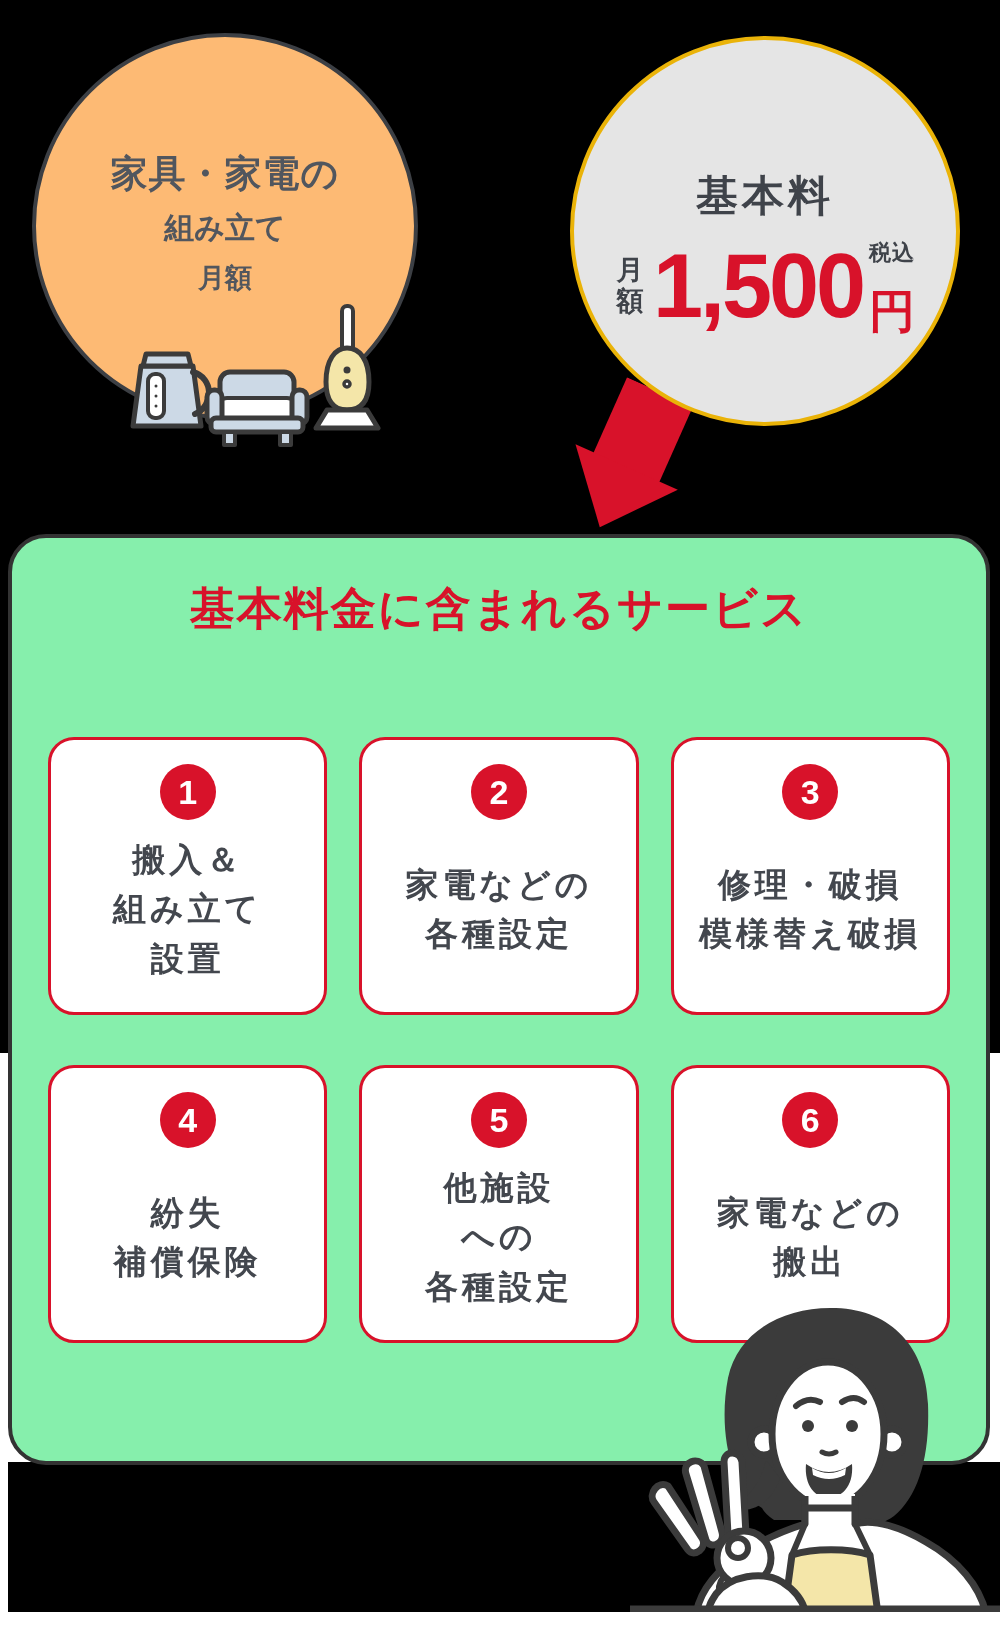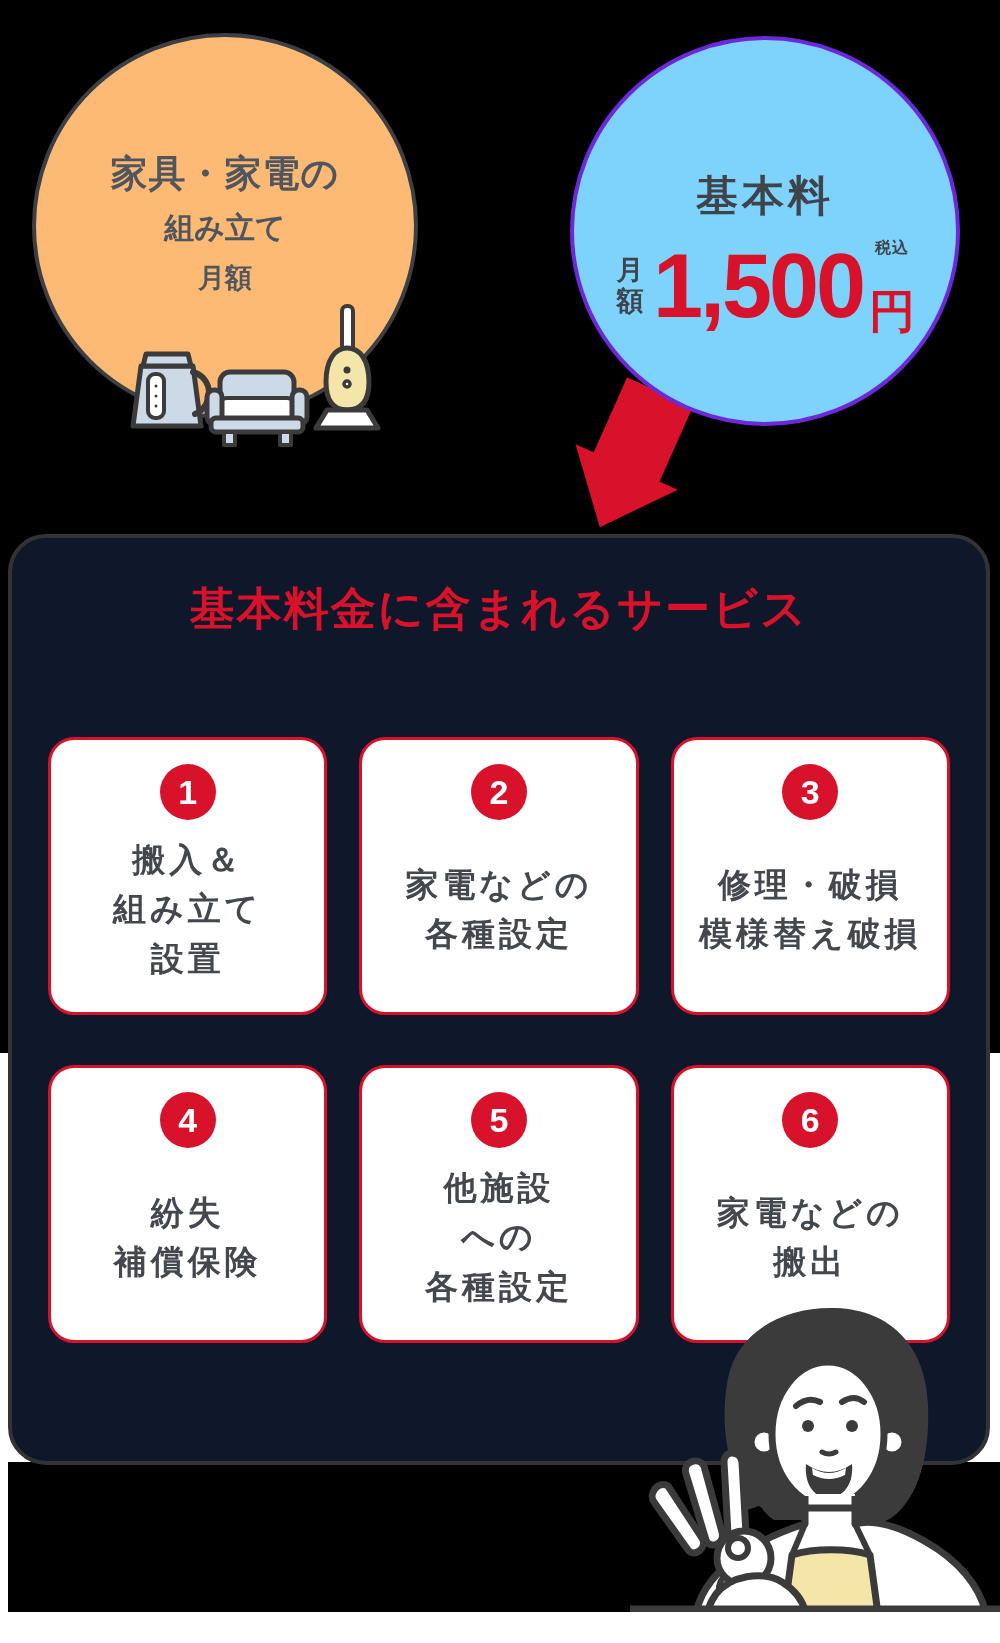--- a/index.html
+++ b/index.html
@@ -11,21 +11,21 @@
   .black-top{position:absolute;left:0;top:0;width:1000px;height:1053px;background:#000;z-index:0;}
   .black-band{position:absolute;left:8px;top:1462px;width:992px;height:150px;background:#000;z-index:1;}
   
   .arrow-wrap{
     position:absolute;left:600px;top:392px;width:120px;height:150px;z-index:2;
     transform:rotate(24deg);transform-origin:60px 0px;
   }
   
   .panel{
     position:absolute;left:8px;top:534px;width:982px;height:931px;box-sizing:border-box;
-    background:#0f172a;border:4px solid #333333;border-radius:38px;z-index:3;
+    background:#86efac;border:4px solid #333333;border-radius:38px;z-index:3;
   }
   .panel-title{
     margin:44px 0 0 0;text-align:center;font-size:45px;font-weight:800;
     letter-spacing:2px;color:#d8122a;line-height:1.2;
   }
   .cards{
     position:absolute;left:36px;top:199px;width:902px;
     display:grid;grid-template-columns:repeat(3,1fr);column-gap:32px;row-gap:50px;
   }
   .card{
@@ -51,41 +51,41 @@
   .lc-line1{margin-top:112px;font-size:37px;font-weight:700;letter-spacing:1px;}
   .lc-line2{margin-top:9px;font-size:30px;font-weight:700;}
   .lc-line3{margin-top:11px;font-size:27px;font-weight:700;}
   .lc-line4{margin-top:2px;color:#d8122a;}
   .lc-rental{font-size:48px;font-weight:800;letter-spacing:2px;}
   .lc-fee{font-size:36px;font-weight:800;}
   .lc-illustration{position:absolute;left:58px;top:267px;}
   
   .right-circle{
     position:absolute;left:570px;top:36px;width:390px;height:390px;box-sizing:border-box;
-    border:4px solid #6d28d9;border-radius:50%;background:#7dd3fc;z-index:4;
+    border:4px solid #eab308;border-radius:50%;background:#e5e5e5;z-index:4;
   }
   .rc-label{
     margin-top:128px;text-align:center;font-size:42px;font-weight:700;
     color:#3f434a;letter-spacing:4px;
   }
   .rc-price-row{
     margin-top:14px;display:flex;align-items:center;justify-content:center;
   }
   .rc-period{
     width:30px;font-size:27px;font-weight:700;color:#3f434a;line-height:1.15;
     word-break:break-all;text-align:center;margin-right:8px;
   }
   .rc-amount{
     font-size:90px;font-weight:800;color:#d8122a;letter-spacing:-3px;line-height:1;
   }
   .rc-tax-col{
     display:flex;flex-direction:column;align-items:center;justify-content:space-between;
     height:96px;margin-left:6px;
   }
-  .rc-tax{font-size:16px;font-weight:700;color:#3f434a;letter-spacing:1px;}
+  .rc-tax{font-size:22px;font-weight:700;color:#3f434a;letter-spacing:1px;}
   .rc-yen{font-size:46px;font-weight:800;color:#d8122a;line-height:1;}
   
   .woman-wrap{
     position:absolute;left:612px;top:1262px;width:388px;height:350px;
     overflow:hidden;z-index:5;
   }
 </style>
 </head>
 <body>
 

